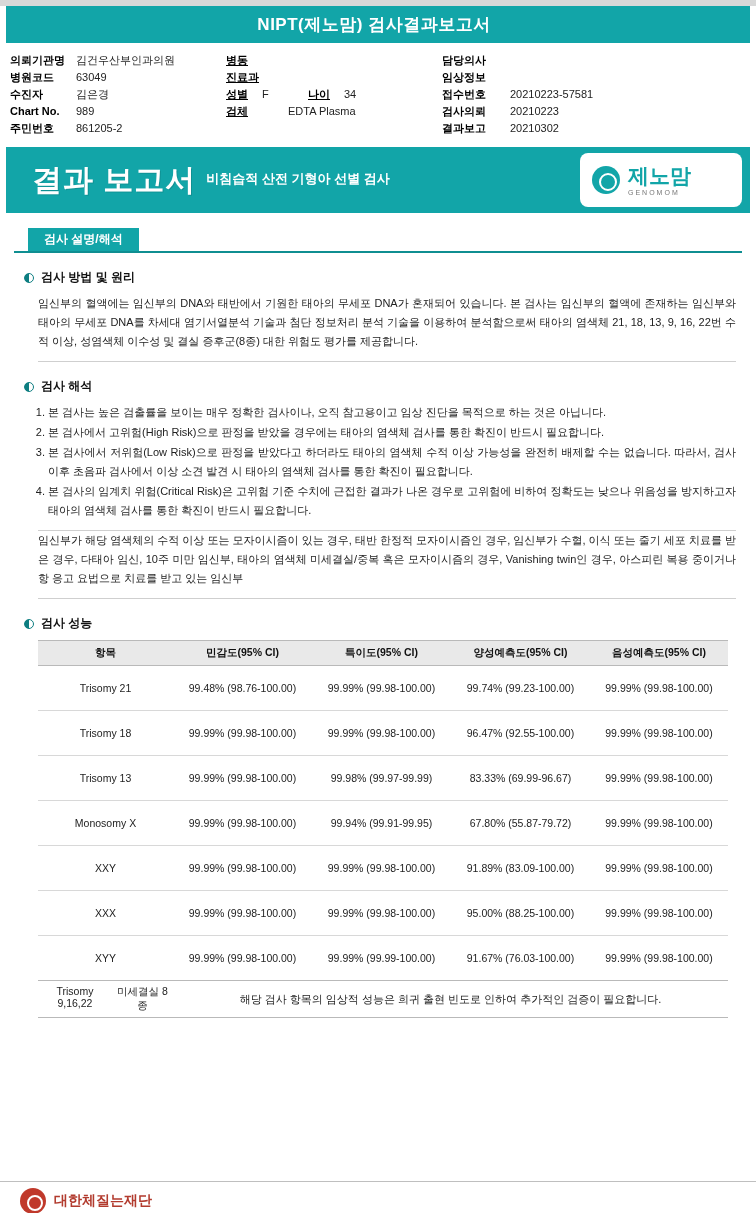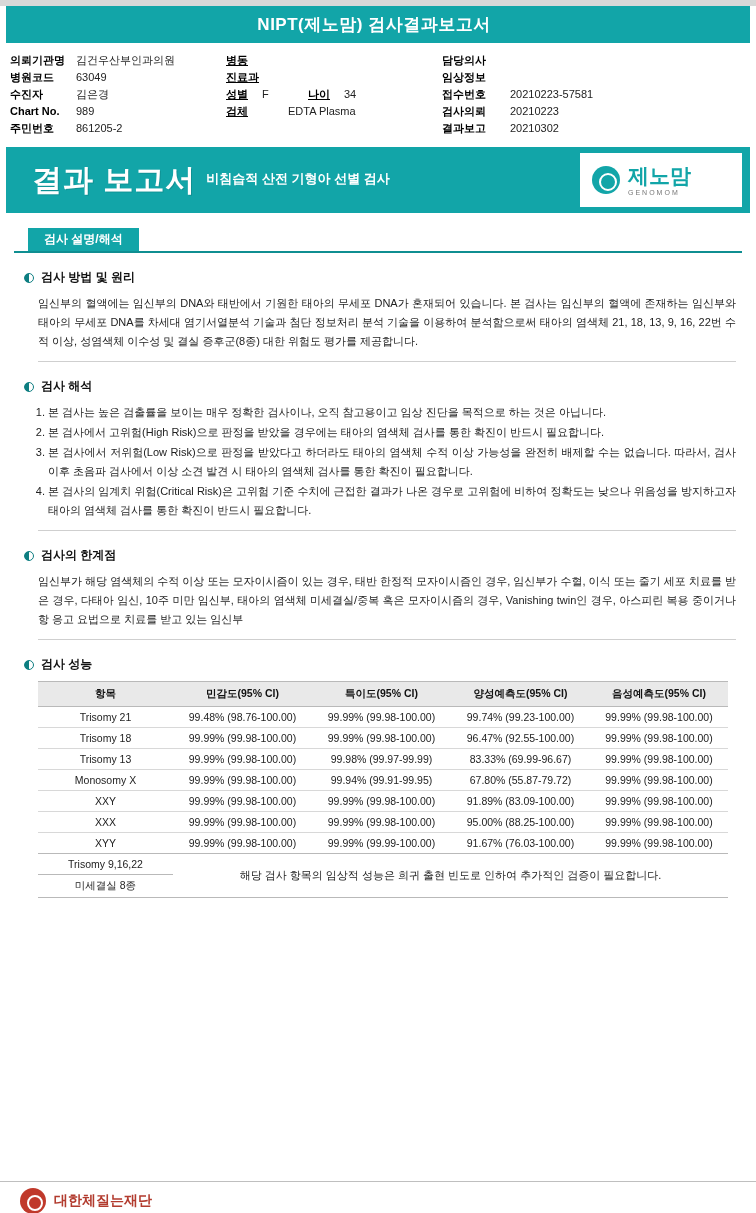--- a/index.html
+++ b/index.html
@@ -76,21 +76,21 @@
     margin-left: 10px;
     padding-bottom: 2px;
   }
   .logo-box {
     position: absolute;
     right: 8px;
     top: 6px;
     width: 162px;
     height: 54px;
     background: #ffffff;
-    border-radius: 0;
+    border-radius: 8px;
     display: flex;
     align-items: center;
     padding-left: 12px;
   }
   .logo-mark {
     width: 28px; height: 28px;
     border-radius: 50%;
     background: #12a5a8;
     position: relative;
     flex: none;
@@ -174,38 +174,38 @@
   table.perf th {
     background: #e9e9e9;
     font-weight: bold;
     color: #111;
     padding: 5px 2px;
     border-top: 1px solid #b9b9b9;
     border-bottom: 1px solid #b9b9b9;
     text-align: center;
   }
   table.perf td {
-    padding: 4px 2px;
+    padding: 16px 2px;
     text-align: center;
     border-bottom: 1px solid #d8d8d8;
     color: #222;
   }
   table.perf tr.last td { border-bottom: 1px solid #b9b9b9; }
   table.perf td.name { }
   .note-row {
     display: flex;
     align-items: stretch;
     margin: 0 0 0 24px;
     width: 690px;
     font-size: 10.5px;
   }
   .note-left {
     width: 135px;
     display: flex;
-    flex-direction: column;
+    flex-direction: row;
     justify-content: flex-end;
   }
   .note-left div {
     text-align: center;
     padding: 4px 2px;
     border-bottom: 1px solid #b9b9b9;
     color: #222;
   }
   .note-right {
     flex: 1;
@@ -374,24 +374,20 @@
       <span>검사 해석</span>
     </div>
     <ol class="interp">
       <li>본 검사는 높은 검출률을 보이는 매우 정확한 검사이나, 오직 참고용이고 임상 진단을 목적으로 하는 것은 아닙니다.</li>
       <li>본 검사에서 고위험(High Risk)으로 판정을 받았을 경우에는 태아의 염색체 검사를 통한 확진이 반드시 필요합니다.</li>
       <li>본 검사에서 저위험(Low Risk)으로 판정을 받았다고 하더라도 태아의 염색체 수적 이상 가능성을 완전히 배제할 수는 없습니다. 따라서, 검사 이후 초음파 검사에서 이상 소견 발견 시 태아의 염색체 검사를 통한 확진이 필요합니다.</li>
       <li>본 검사의 임계치 위험(Critical Risk)은 고위험 기준 수치에 근접한 결과가 나온 경우로 고위험에 비하여 정확도는 낮으나 위음성을 방지하고자 태아의 염색체 검사를 통한 확진이 반드시 필요합니다.</li>
     </ol>
     <hr class="rule">
 
-    <div class="sub-head">
-      <span class="bullet-circle"></span>
-      <span>검사의 한계점</span>
-    </div>
     <p class="para">임신부가 해당 염색체의 수적 이상 또는 모자이시즘이 있는 경우, 태반 한정적 모자이시즘인 경우, 임신부가 수혈, 이식 또는 줄기 세포 치료를 받은 경우, 다태아 임신, 10주 미만 임신부, 태아의 염색체 미세결실/중복 혹은 모자이시즘의 경우, Vanishing twin인 경우, 아스피린 복용 중이거나 항 응고 요법으로 치료를 받고 있는 임신부</p>
     <hr class="rule">
 
     <div class="sub-head">
       <span class="bullet-circle"></span>
       <span>검사 성능</span>
     </div>
 
     <table class="perf">
       <thead>

